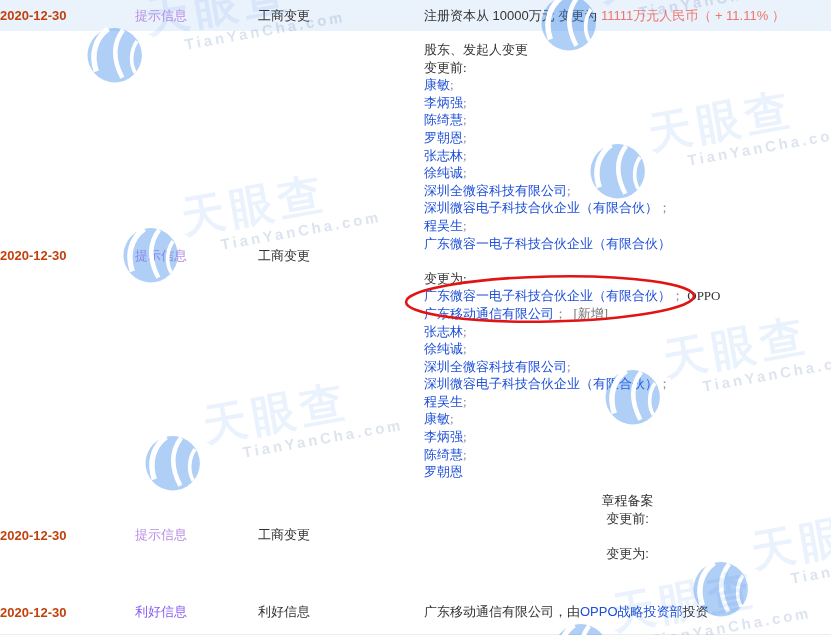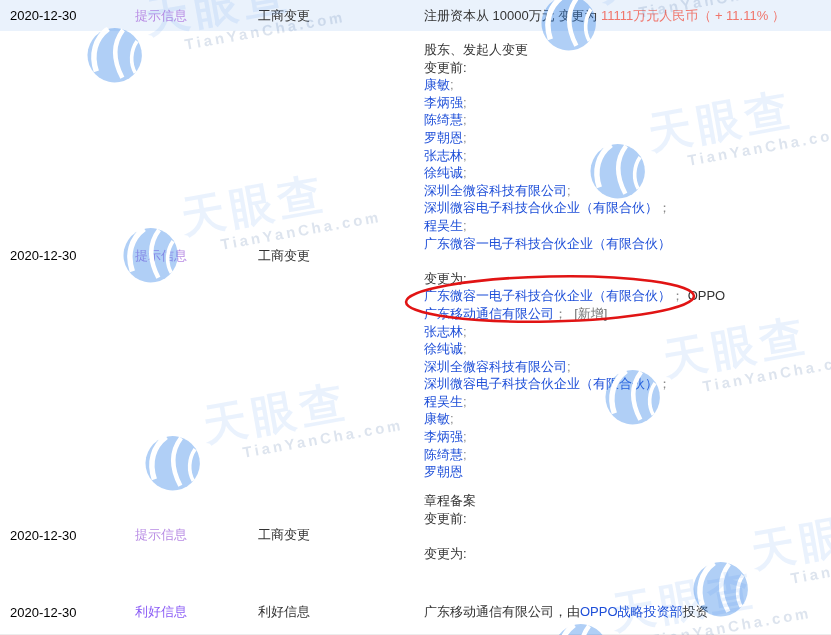--- a/index.html
+++ b/index.html
@@ -9,27 +9,27 @@
     background:#fff; color:#333;
     font-family:"Liberation Sans","DejaVu Sans",sans-serif;
     font-size:13px;
   }
   .rows { position:relative; z-index:1; }
   .row { display:grid; grid-template-columns:125px 123px 166px 1fr; }
   .r0 { height:31px; background:#eaf2fc; align-items:center; }
   .r1 { height:449px; }
   .r2 { height:110px; }
   .r3 { height:45px; align-items:center; border-bottom:1px solid #ececec; }
-  .cell-date { padding-left:10px; color:#000000; }
+  .cell-date { color:#c2410c;font-weight:bold; }
   .cell-tag  { padding-left:10px; }
   .cell-type { padding-left:10px; color:#333; }
   .cell-detail { padding-left:10px; }
   .mid { align-self:center; }
-  .r1 .cell-detail { padding-top:10px; }
-  .r2 .cell-detail { padding-top:12px; }
+  .r1 .cell-detail { padding-top:10px;font-family:Liberation Serif, serif; }
+  .r2 .cell-detail { padding-top:12px;text-align:center; }
   .dline { line-height:17.6px; min-height:17.6px; white-space:pre-wrap; }
   .seg-dark   { color:#333; }
   .seg-gray   { color:#8a8a8a; }
   .seg-link   { color:#1d4ed8; cursor:pointer; }
   .seg-salmon { color:#f0756b; }
   .seg-red    { color:#737373; }
   
   .annot { position:absolute; left:403px; top:274px; width:294px; height:50px;
            z-index:3; pointer-events:none; transform:rotate(-1.2deg); }
   

